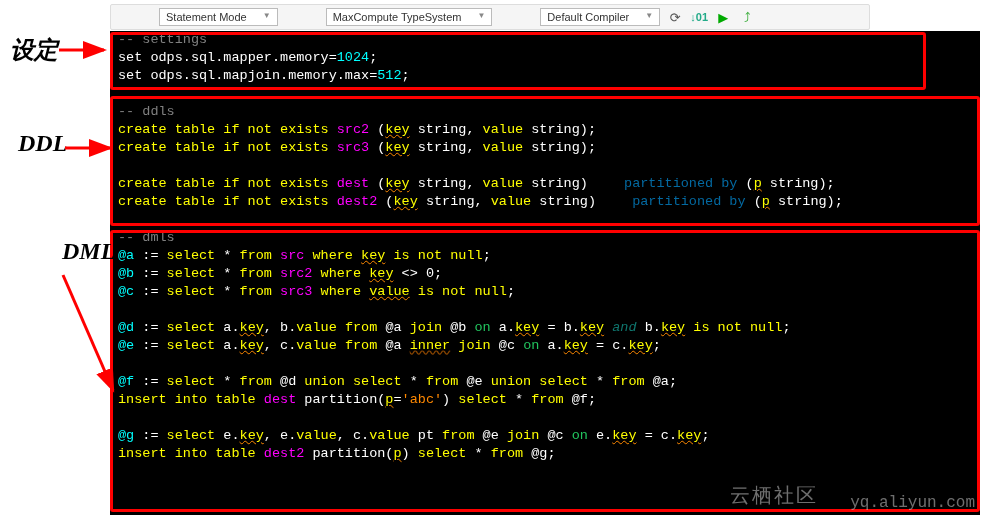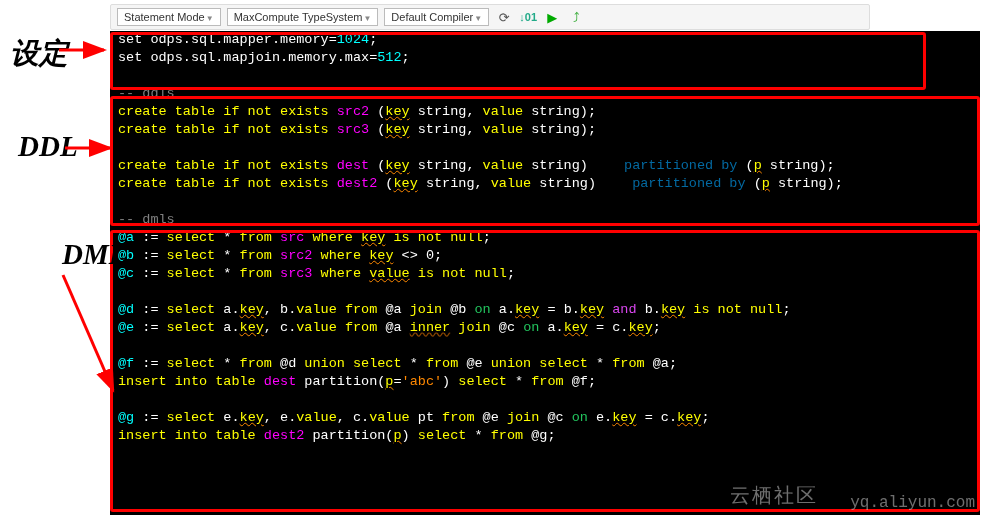--- a/index.html
+++ b/index.html
@@ -25,23 +25,24 @@
       border-radius: 2px;
       width: 760px;
     }
     .dropdown {
       background: #fff;
       border: 1px solid #bbb;
       padding: 2px 6px;
       font-size: 11px;
       color: #333;
       display: flex;
-      align-items: flex-end;
-      gap: 1px;
+      align-items: flex-start;
+      gap: 16px;
       cursor: pointer;
+      margin-left: 42px;
     }
     .dropdown-arrow {
       font-size: 8px;
       color: #888;
     }
     .tool-icon {
       display: inline-flex;
       width: 18px;
       height: 18px;
       align-items: center;
@@ -78,41 +79,41 @@
     .semi { color: #ffffff; }
     .kw-create { color: #ffff00; }
     .tbl { color: #ff00ff; }
     .col { color: #ffff00; text-decoration: underline wavy #ff8800; text-decoration-thickness: 1px; }
     .var { color: #00ffff; }
     .kw-sel { color: #ffff00; }
     .kw-from { color: #ffff00; }
     .kw-where { color: #ffff00; }
     .kw-join { color: #ffff00; }
     .kw-on { color: #22c55e; }
-    .kw-and { color: #d946ef; }
+    .kw-and { color: #0f766e; font-style: italic; }
     .kw-null { color: #ffff00; }
     .str { color: #ff8800; }
     .alias { color: #ffff00; }
     .partby { color: #0369a1; margin-left: 28px; }
     .underline-k { text-decoration: underline wavy #884400; }
     
     .box-red {
       position: absolute;
       border: 3px solid #ff0000;
       border-radius: 3px;
       pointer-events: none;
     }
     .box1 { top: 32px; left: 110px; width: 816px; height: 58px; }
     .box2 { top: 96px; left: 110px; width: 870px; height: 130px; }
     .box3 { top: 230px; left: 110px; width: 870px; height: 282px; }
     
     .label {
       position: absolute;
       font-family: "STKaiti", "KaiTi", serif;
-      font-size: 29px;
+      font-size: 24px;
       font-style: italic;
       font-weight: bold;
       color: #000;
     }
     .label1 { top: 34px; left: 10px; }
     .label2 { top: 130px; left: 18px; }
     .label3 { top: 238px; left: 14px; margin-left: 48px; }
     
     .arrow-svg { position: absolute; pointer-events: none; }
     
@@ -150,20 +151,21 @@
     <span>Default Compiler</span>
     <span class="dropdown-arrow">▼</span>
   </div>
   <span class="tool-icon sync-icon">⟳</span>
   <span class="tool-icon sort-icon">↓01</span>
   <span class="tool-icon play-icon">▶</span>
   <span class="tool-icon debug-icon">⤴</span>
 </div>
 
 <div class="editor">
+  <div class="code-line comment">-- settings</div>
   <div class="code-line"><span class="kw-set">set</span><span> odps.sql.mapper.memory=</span><span class="val-num">1024</span><span class="semi">;</span></div>
   <div class="code-line"><span class="kw-set">set</span><span> odps.sql.mapjoin.memory.max=</span><span class="val-num">512</span><span class="semi">;</span></div>
   <div class="code-line">&nbsp;</div>
   <div class="code-line comment">-- ddls</div>
   <div class="code-line"><span class="kw-create">create table if not exists </span><span class="tbl">src2</span><span> (</span><span class="col">key</span><span> string, </span><span class="alias">value</span><span> string);</span></div>
   <div class="code-line"><span class="kw-create">create table if not exists </span><span class="tbl">src3</span><span> (</span><span class="col">key</span><span> string, </span><span class="alias">value</span><span> string);</span></div>
   <div class="code-line">&nbsp;</div>
   <div class="code-line"><span class="kw-create">create table if not exists </span><span class="tbl">dest</span><span> (</span><span class="col">key</span><span> string, </span><span class="alias">value</span><span> string) </span><span class="partby">partitioned by</span><span> (</span><span class="col">p</span><span> string);</span></div>
   <div class="code-line"><span class="kw-create">create table if not exists </span><span class="tbl">dest2</span><span> (</span><span class="col">key</span><span> string, </span><span class="alias">value</span><span> string) </span><span class="partby">partitioned by</span><span> (</span><span class="col">p</span><span> string);</span></div>
   <div class="code-line">&nbsp;</div>

